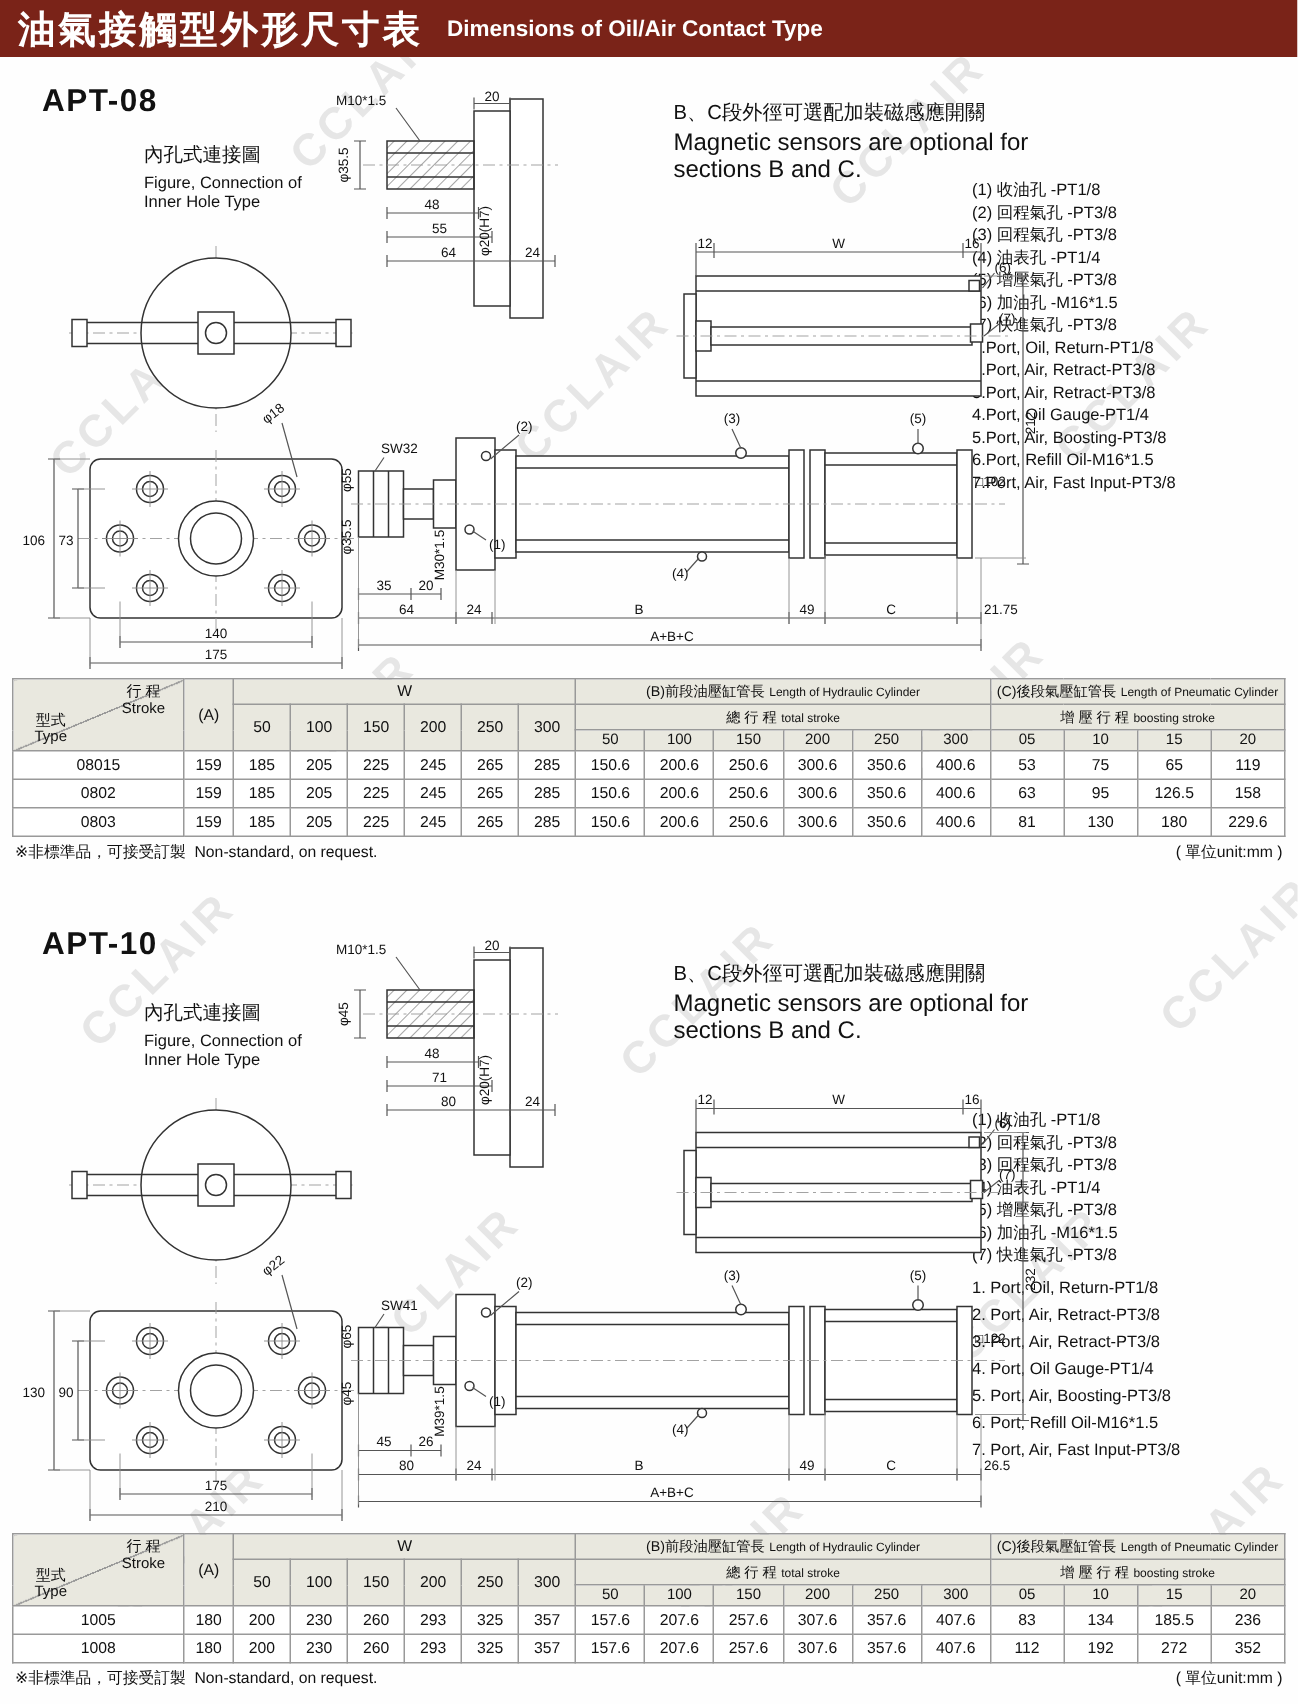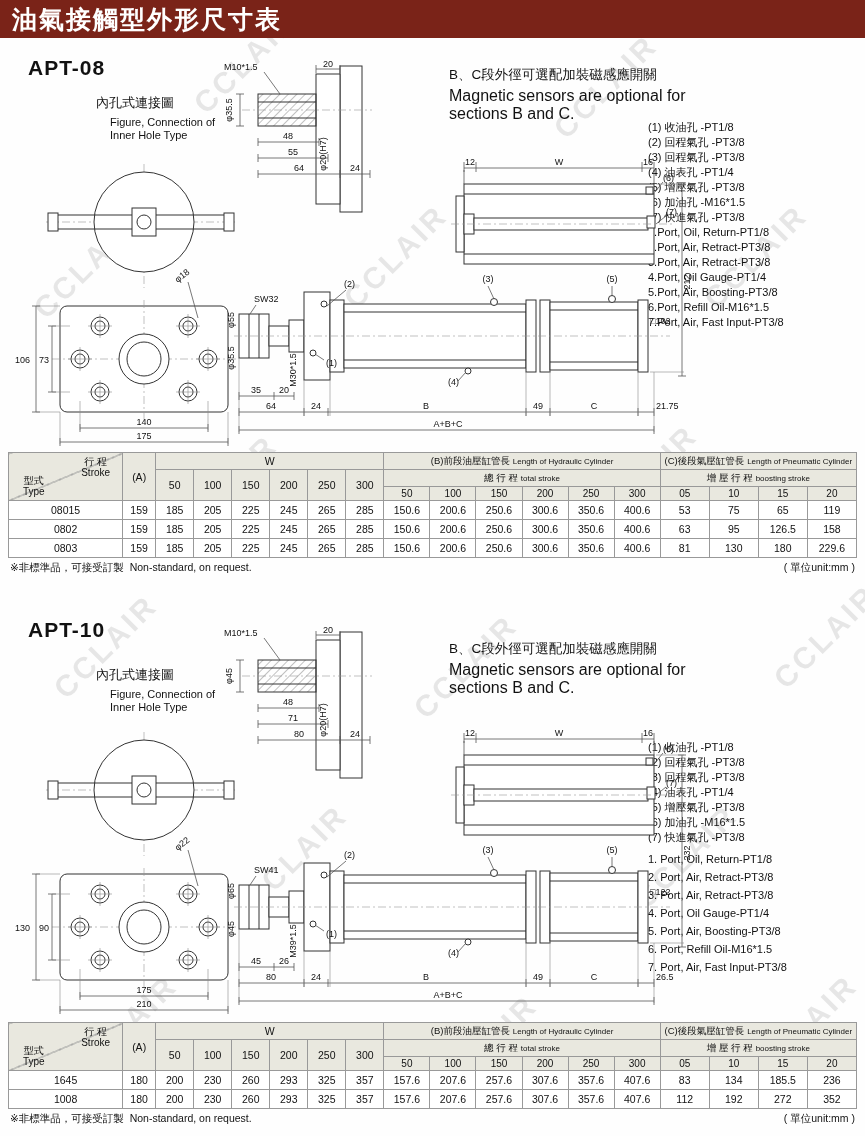--- a/index.html
+++ b/index.html
@@ -18,21 +18,21 @@
         letter-spacing:3px; transform:rotate(-45deg); pointer-events:none; }
 
   
   .sec { position:absolute; left:0; width:714px; z-index:2; }
   #sec0 { top:50px;  height:402px; }
   #sec1 { top:612px; height:408px; }
   .model-title { position:absolute; left:28px; top:6px; font-size:21px; font-weight:bold; letter-spacing:1px; }
   .fig-label { position:absolute; left:96px; width:140px; }
   .s0 .fig-label { top:44px; } .s1 .fig-label { top:54px; }
   .fig-label .zh { font-size:13px; margin-bottom:4px; }
-  .fig-label .en { font-size:11px; line-height:13px;margin-left:14px; }
+  .fig-label .en { font-size:11px; line-height:13px; }
   .sensor { position:absolute; left:449px; }
   .s0 .sensor { top:16px; } .s1 .sensor { top:28px; }
   .sensor .zh { font-size:13.5px; }
   .sensor .en { font-size:16px; margin-top:3px; }
   .ports-zh, .ports-en { position:absolute; left:648px; font-size:11px; line-height:15px; white-space:nowrap; }
   .s0 .ports-zh { top:70px; }  .s0 .ports-en { top:175px; }
   .s1 .ports-zh { top:128px; } .s1 .ports-en { top:238px; line-height:18px; }
   .svg-conn  { position:absolute; left:222px; }
   .s0 .svg-conn { top:8px; }  .s1 .svg-conn { top:12px; }
   .svg-front { position:absolute; left:12px; }
@@ -87,20 +87,21 @@
 <span class="wm" style="left:400px;top:650px">CCLAIR</span>
 <span class="wm" style="left:760px;top:620px">CCLAIR</span>
 <span class="wm" style="left:230px;top:840px">CCLAIR</span>
 <span class="wm" style="left:620px;top:840px">CCLAIR</span>
 <span class="wm" style="left:60px;top:1010px">CCLAIR</span>
 <span class="wm" style="left:420px;top:1030px">CCLAIR</span>
 <span class="wm" style="left:740px;top:1010px">CCLAIR</span>
 
 <div class="banner">
   <span class="zh">油氣接觸型外形尺寸表</span>
+  <span class="en">Dimensions of Oil/Air Contact Type</span>
 </div>
 
 <div class="sec s0" id="sec0">
   <div class="model-title">APT-08</div>
   <div class="fig-label">
     <div class="zh">內孔式連接圖</div>
     <div class="en">Figure, Connection of</div>
     <div class="en">Inner Hole Type</div>
   </div>
   <div class="sensor">
@@ -557,21 +558,21 @@
         <td class="hdr">150</td>
         <td class="hdr">200</td>
         <td class="hdr">250</td>
         <td class="hdr">300</td>
         <td class="hdr">05</td>
         <td class="hdr">10</td>
         <td class="hdr">15</td>
         <td class="hdr">20</td>
       </tr>
       <tr class="drow">
-        <td>1645</td>
+        <td>1005</td>
         <td>180</td>
         <td>200</td>
         <td>230</td>
         <td>260</td>
         <td>293</td>
         <td>325</td>
         <td>357</td>
         <td>157.6</td>
         <td>207.6</td>
         <td>257.6</td>

